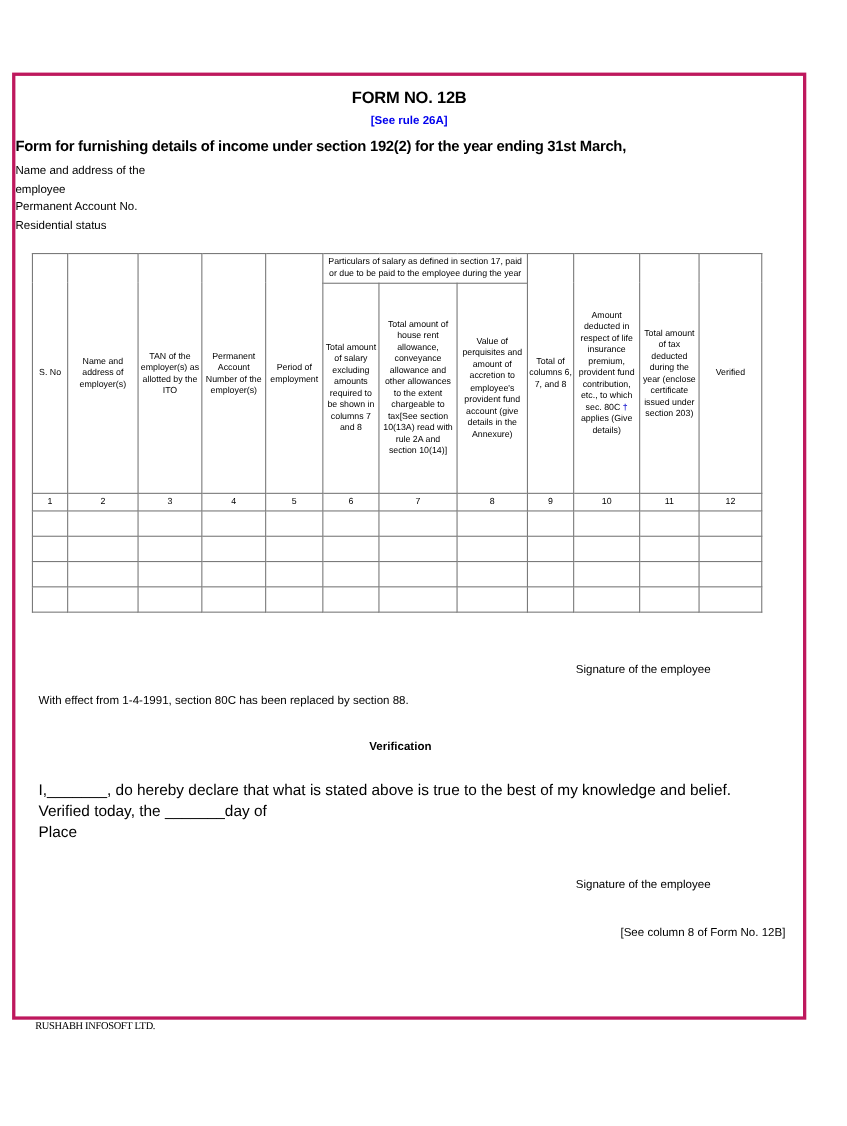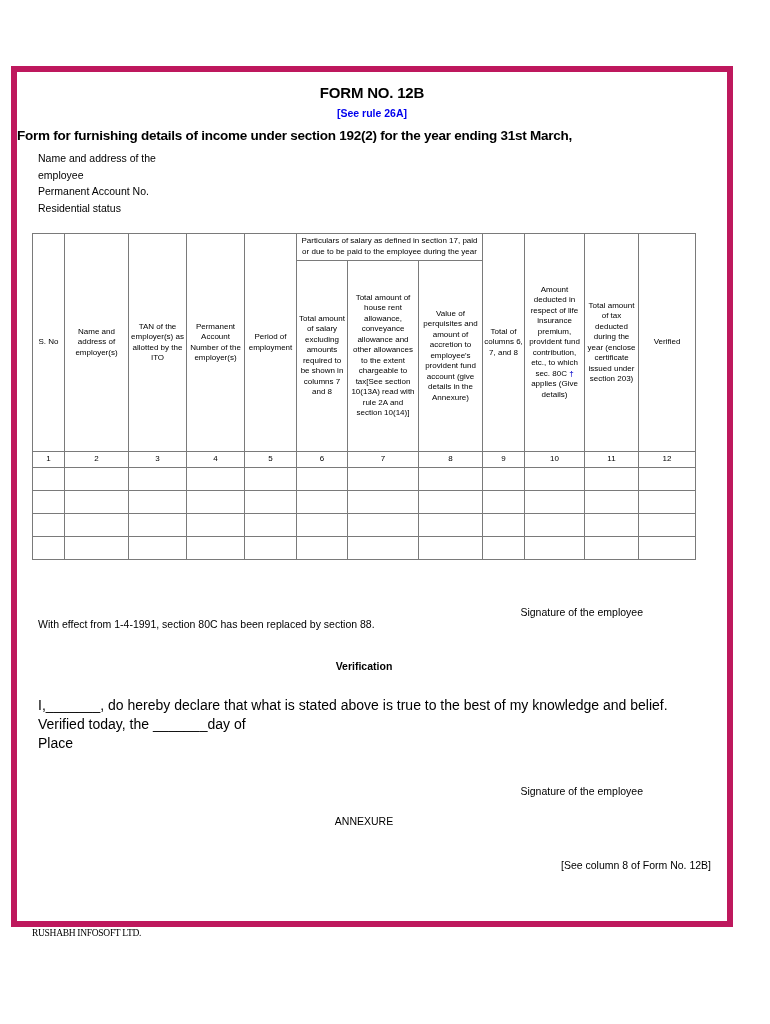--- a/index.html
+++ b/index.html
@@ -17,21 +17,21 @@
     overflow: hidden;
   }
 
   
   .page-frame {
     position: absolute;
     left: 11px;
     top: 66px;
     width: 722px;
     height: 861px;
-    border: 6px solid #be185d;
+    border: 3px solid #be185d;
     box-sizing: border-box;
     background: #ffffff;
   }
 
   .page-inner {
     position: relative;
     width: 100%;
     height: 100%;
     padding: 0;
     box-sizing: border-box;
@@ -55,21 +55,20 @@
   .title-sub {
     font-size: 13.5px;
     font-weight: bold;
     margin-top: 9px;
     letter-spacing: -0.25px;
   }
 
   
   .emp-block {
     margin-top: 7px;
-    padding-left: 21px;
     font-size: 10.5px;
     line-height: 16.5px;
   }
   .emp-line { white-space: nowrap; }
 
   
   .tbl-wrap {
     margin-top: 17px;
     padding-left: 15px;
     padding-right: 15px;
@@ -119,20 +118,21 @@
   
   .sig-right {
     text-align: right;
     font-size: 10.5px;
     padding-right: 84px;
     margin-top: 46px;
   }
   .note-line {
     font-size: 10.5px;
     padding-left: 21px;
+    margin-top: 16px;
   }
   .verification-head {
     text-align: center;
     font-size: 10.5px;
     font-weight: bold;
     margin-top: 30px;
     padding-right: 16px;
   }
   .declare-block {
     font-size: 14px;
@@ -305,19 +305,18 @@
     <div class="note-line">With effect from 1-4-1991, section 80C has been replaced by section 88.</div>
     <div class="verification-head">Verification</div>
 
     <div class="declare-block">
       <div>I,_______, do hereby declare that what is stated above is true to the best of my knowledge and belief.</div>
       <div>Verified today, the _______day of</div>
       <div>Place</div>
     </div>
 
     <div class="sig-right-2">Signature of the employee</div>
-    <div class="annexure-head">ANNEXURE</div>
     <div class="annexure-ref">[See column 8 of Form No. 12B]</div>
 
   </div>
 </div>
 
 <div class="footer">RUSHABH INFOSOFT LTD.</div>
 
 </body></html>

